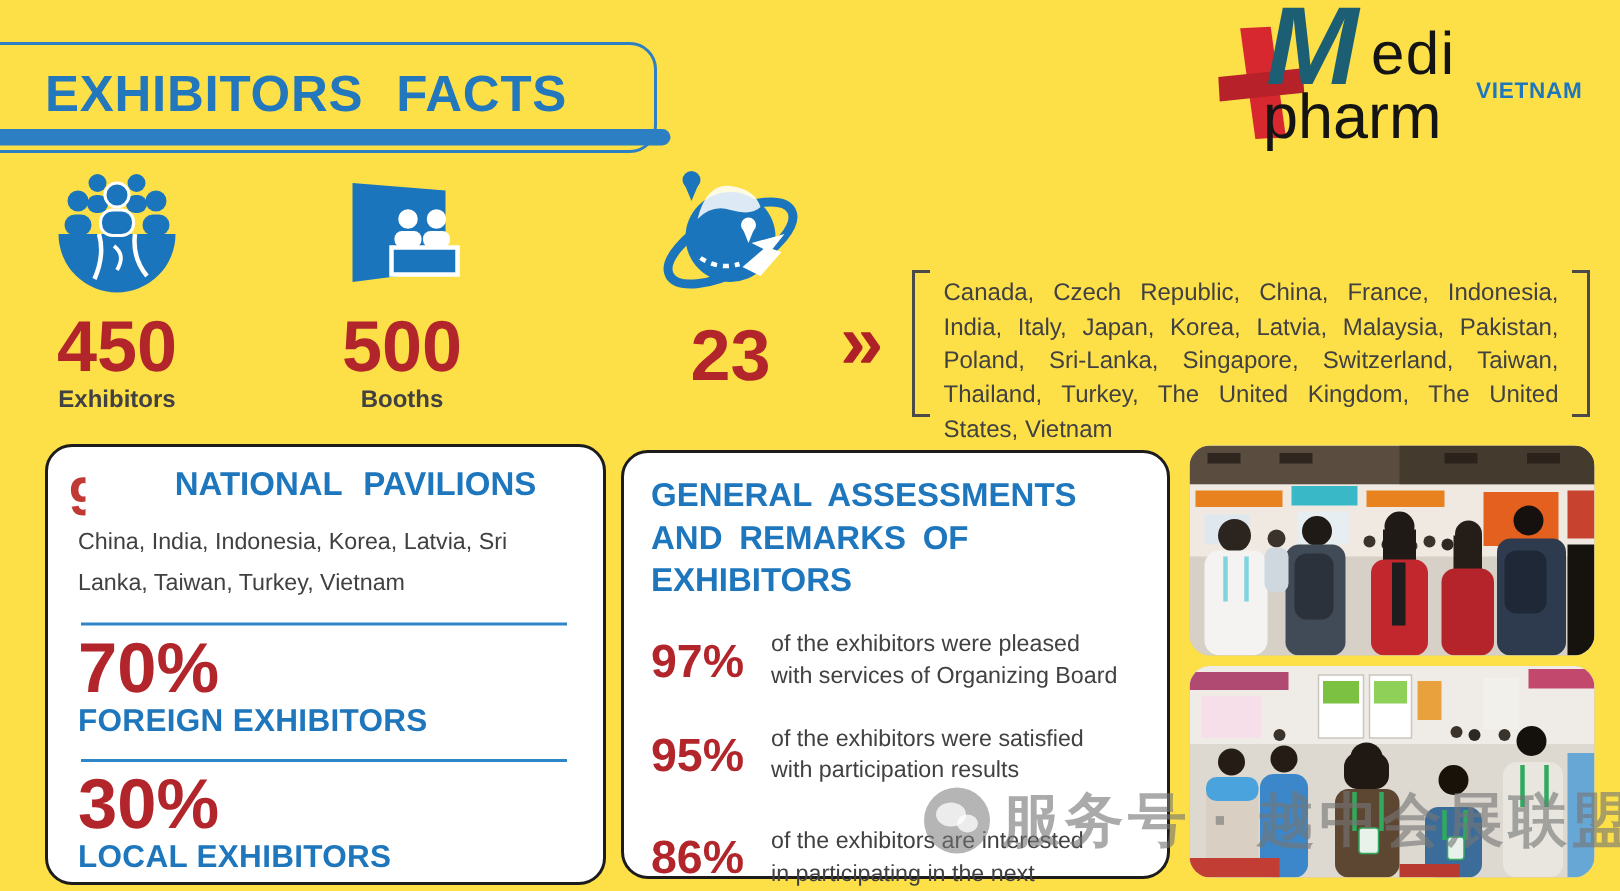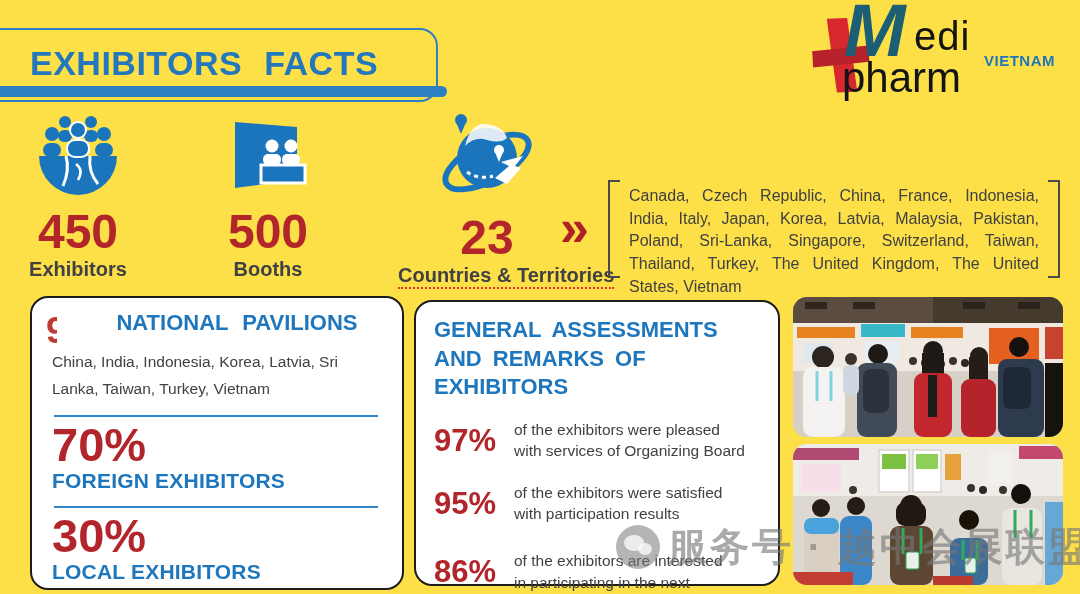--- a/index.html
+++ b/index.html
@@ -21,21 +21,21 @@
     color:#1c5f74;letter-spacing:-4px;}
   .logo-edi{position:absolute;left:102px;top:12px;font-size:40px;font-weight:400;color:#141414;letter-spacing:1px;}
   .logo-vietnam{position:absolute;left:172px;top:50px;font-size:15px;font-weight:800;color:#1e76bd;letter-spacing:.5px;}
   .logo-pharm{position:absolute;left:30px;top:52px;font-size:42px;font-weight:400;color:#141414;letter-spacing:0;}
   .logo-expo{position:absolute;left:146px;top:60px;font-size:33px;font-weight:700;color:#e4322b;letter-spacing:1px;}
 
   
   .stat{position:absolute;text-align:center;}
   .stat-icon{display:block;margin:0 auto;}
   .stat-value{font-size:48px;font-weight:800;color:#b2262b;line-height:1.0;margin-top:4px;}
-  .stat-label{font-size:20px;font-weight:700;color:#414042;margin-top:2px;white-space:nowrap;}
+  .stat-label{font-size:16px;font-weight:700;color:#414042;margin-top:2px;white-space:nowrap;}
   .redline{border-bottom:2px dotted #e03030;padding-bottom:1px;}
   .chevrons{position:absolute;left:560px;top:198px;font-size:52px;font-weight:800;color:#ae2227;letter-spacing:-6px;}
 
   
   .countries-wrap{position:absolute;left:608px;top:180px;width:452px;height:98px;display:flex;}
   .bracket{position:relative;width:11px;flex:0 0 11px;}
   .bracket.left{border-left:2px solid #4a4a4a;}
   .bracket.left::before{content:'';position:absolute;left:0;top:0;width:10px;border-top:2px solid #4a4a4a;}
   .bracket.left::after{content:'';position:absolute;left:0;bottom:0;width:10px;border-bottom:2px solid #4a4a4a;}
   .bracket.right{border-right:2px solid #4a4a4a;}
@@ -140,21 +140,20 @@
       <circle cx="50" cy="48" r="30" fill="#1b75bc"></circle>
       <path d="M28,36 q10,-10 22,-6 q14,4 20,-2 q-4,-12 -20,-14 q-16,-2 -22,22z" fill="#fff" opacity=".85"></path>
       <path d="M30,62 q12,8 26,4" stroke="#fff" stroke-width="3" fill="none" stroke-dasharray="4 4"></path>
       <circle cx="24" cy="10" r="6" fill="#1b75bc"></circle>
         <polygon points="24,24 19,12 29,12" fill="#1b75bc"></polygon>
       <circle cx="62" cy="40" r="5" fill="#fff"></circle>
         <polygon points="62,52 58,42 66,42" fill="#fff"></polygon>
       <polygon points="70,74 84,58 78,56 86,46 64,52 72,56 58,68" fill="#fff"></polygon>
     </svg>
     <div class="stat-value">23</div>
-    <div class="stat-label"><span class="redline">Countries &amp; Territories</span></div>
   </div>
 
   <div class="chevrons">»</div>
 
   <div class="countries-wrap">
     <div class="bracket left"></div>
     <div class="countries-text">Canada, Czech Republic, China, France, Indonesia, India, Italy, Japan, Korea, Latvia, Malaysia, Pakistan, Poland, Sri-Lanka, Singapore, Switzerland, Taiwan, Thailand, Turkey, The United Kingdom, The United States, Vietnam</div>
     <div class="bracket right"></div>
   </div>
 

